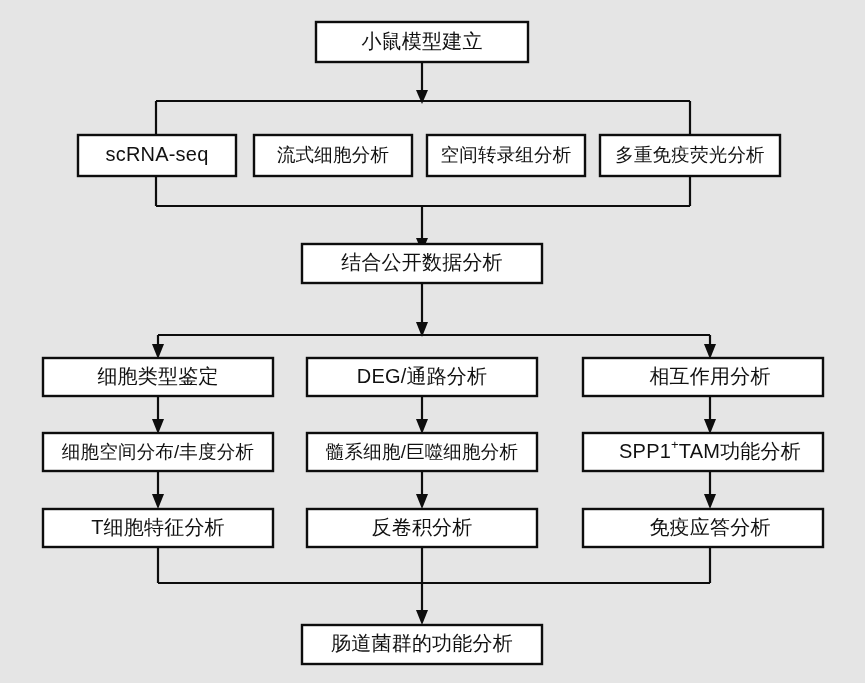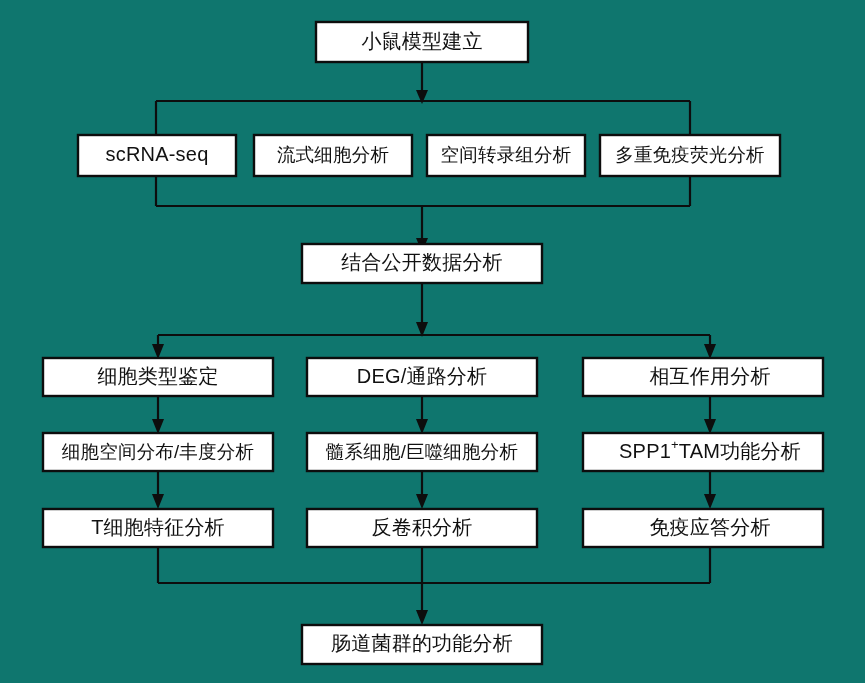--- a/index.html
+++ b/index.html
@@ -10,21 +10,21 @@
   body {
     width: 865px;
     height: 683px;
     font-family: "Liberation Sans", "DejaVu Sans", sans-serif;
     overflow: hidden;
   }
   #flowchart-root {
     position: relative;
     width: 865px;
     height: 683px;
-    background: #0f766e;
+    background: #e5e5e5;
   }
   svg.flow-canvas {
     position: absolute;
     top: 0;
     left: 0;
     width: 865px;
     height: 683px;
   }
   .node-box {
     fill: #ffffff;

